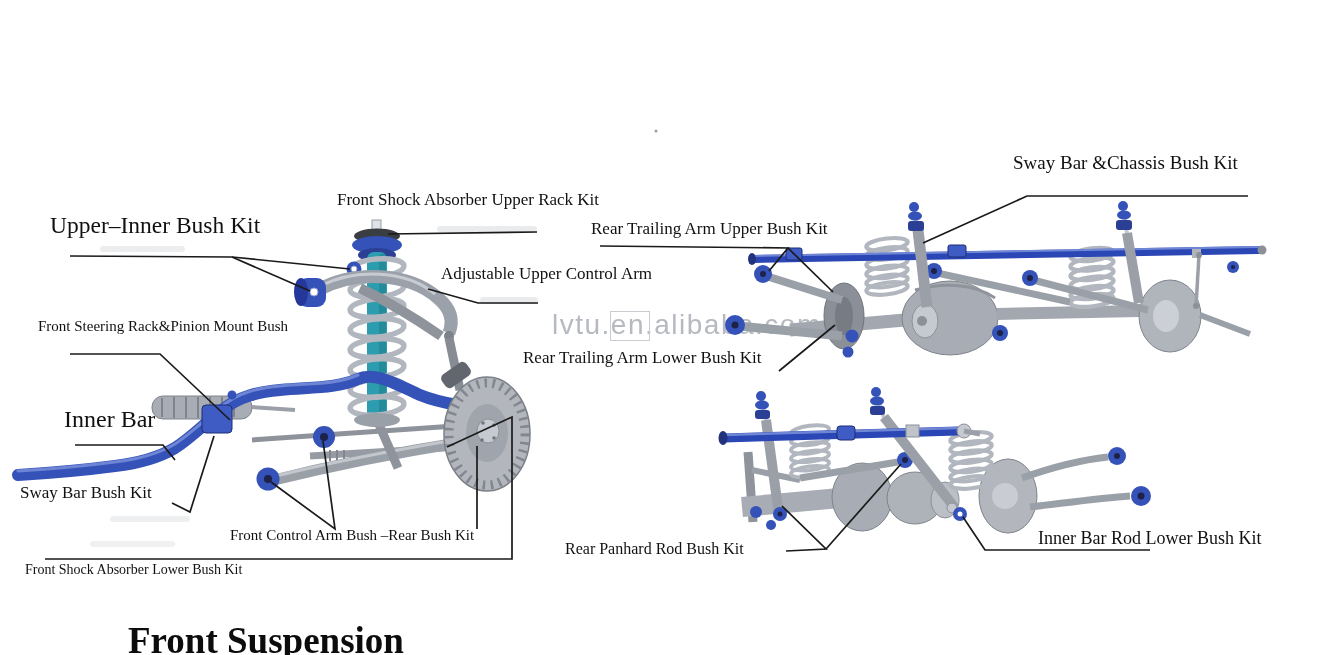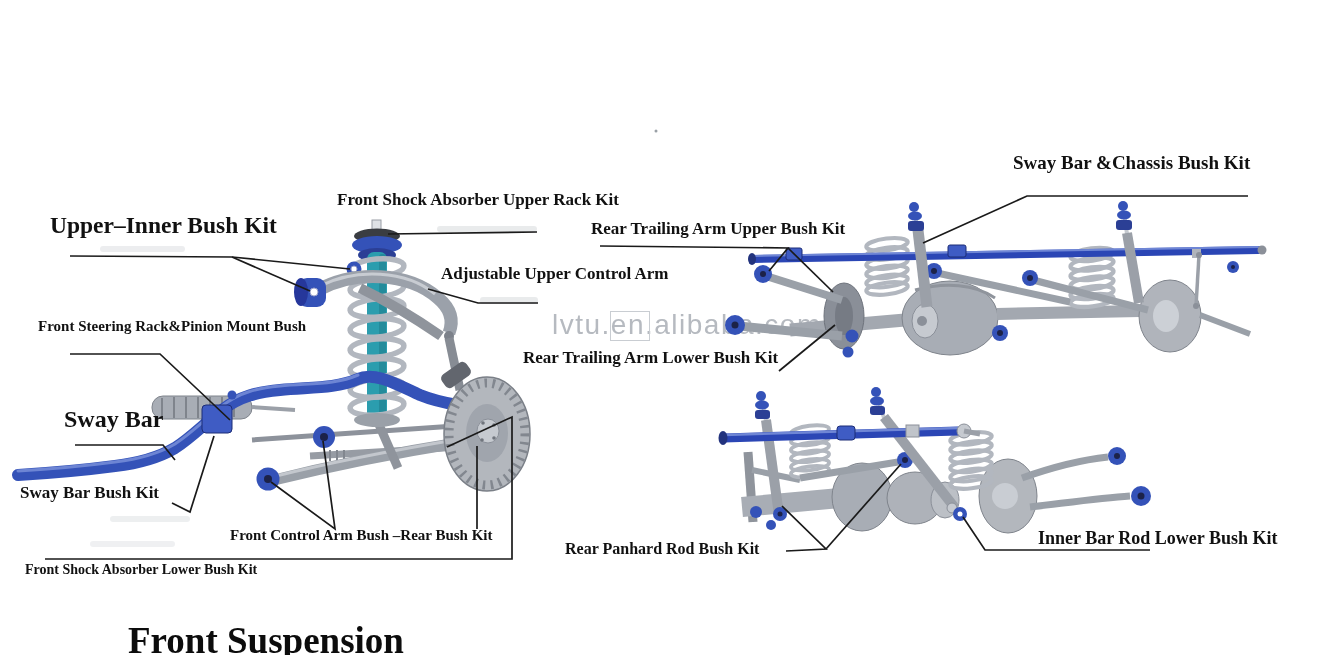--- a/index.html
+++ b/index.html
@@ -1,18 +1,18 @@
 <!DOCTYPE html>
 <html><head>
 <meta charset="utf-8">
 <style>
   html,body{margin:0;padding:0;background:#ffffff;}
   .stage{position:relative;width:1331px;height:655px;background:#fff;overflow:hidden;
          font-family:"Liberation Serif","DejaVu Serif",serif;}
-  .lbl{position:absolute;font-weight:bold;color:#111;white-space:nowrap;line-height:1.05;}
+  .lbl{position:absolute;font-weight:normal;color:#111;white-space:nowrap;line-height:1.05;}
   .title{position:absolute;font-weight:bold;color:#0c0c0c;white-space:nowrap;margin-top:48px;}
   .watermark{position:absolute;left:552px;top:309px;font-size:28px;letter-spacing:1.5px;
              color:#b6bac0;font-family:"Liberation Sans","DejaVu Sans",sans-serif;}
   .wm-box{position:absolute;left:610px;top:311px;width:38px;height:28px;
           border:1px solid #c9cdd2;}
   svg.canvas{position:absolute;left:0;top:0;}
 </style>
 </head>
 <body>
 
@@ -300,21 +300,21 @@
       <polyline points="786,551 826,549 782,506"></polyline>
       <polyline points="826,549 901,464"></polyline>
       <polyline points="963,517 985,550 1150,550"></polyline>
     </g>
   </svg>
 
   <div class="lbl" style="left:337px;top:191px;font-size:17px">Front Shock Absorber Upper Rack Kit</div>
   <div class="lbl" style="left:50px;top:213px;font-size:23.5px">Upper–Inner Bush Kit</div>
   <div class="lbl" style="left:441px;top:265px;font-size:17px">Adjustable Upper Control Arm</div>
   <div class="lbl" style="left:38px;top:319px;font-size:15px">Front Steering Rack&amp;Pinion Mount Bush</div>
-  <div class="lbl" style="left:64px;top:407px;font-size:24px">Sway Bar</div>
+  <div class="lbl" style="left:64px;top:407px;font-size:24px">Inner Bar</div>
   <div class="lbl" style="left:20px;top:484px;font-size:17px">Sway Bar Bush Kit</div>
   <div class="lbl" style="left:230px;top:528px;font-size:15px">Front Control Arm Bush –Rear Bush Kit</div>
   <div class="lbl" style="left:25px;top:563px;font-size:14px">Front Shock Absorber Lower Bush Kit</div>
   <div class="title" style="left:128px;top:571px;font-size:37px">Front Suspension</div>
 
   <div class="lbl" style="left:1013px;top:153px;font-size:19px">Sway Bar &amp;Chassis Bush Kit</div>
   <div class="lbl" style="left:591px;top:220px;font-size:17px">Rear Trailing Arm Upper Bush Kit</div>
   <div class="lbl" style="left:523px;top:349px;font-size:17px">Rear Trailing Arm Lower Bush Kit</div>
   <div class="lbl" style="left:565px;top:541px;font-size:16px">Rear Panhard Rod Bush Kit</div>
   <div class="lbl" style="left:1038px;top:529px;font-size:18px">Inner Bar Rod Lower Bush Kit</div>

